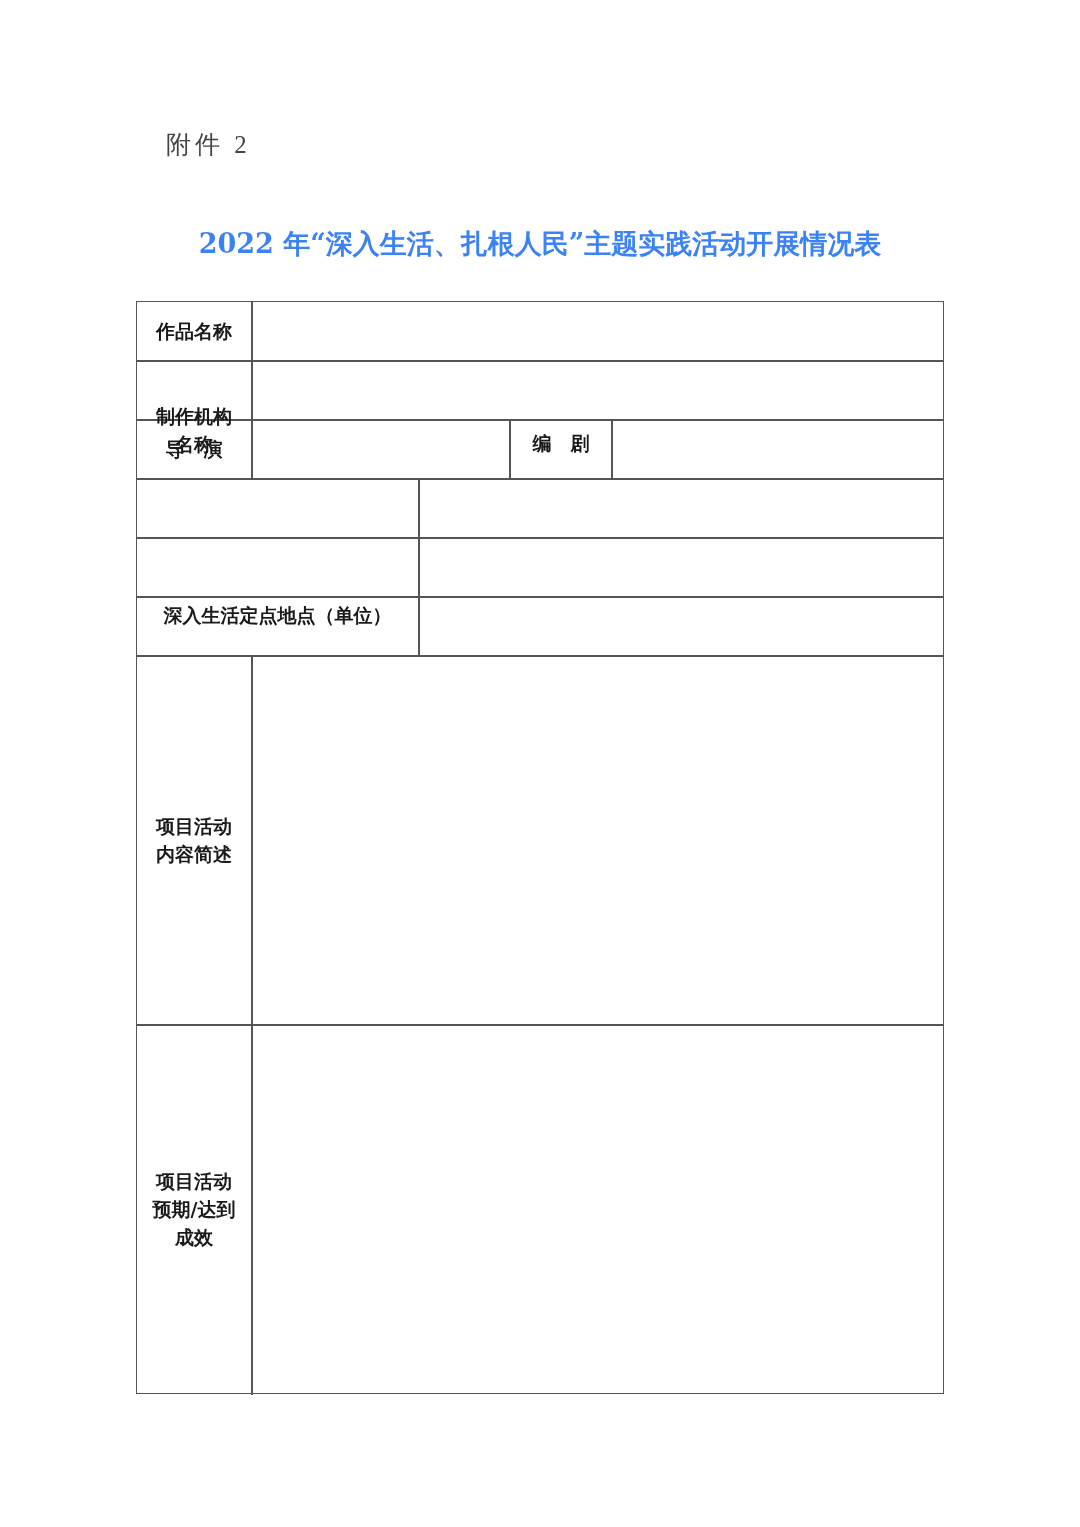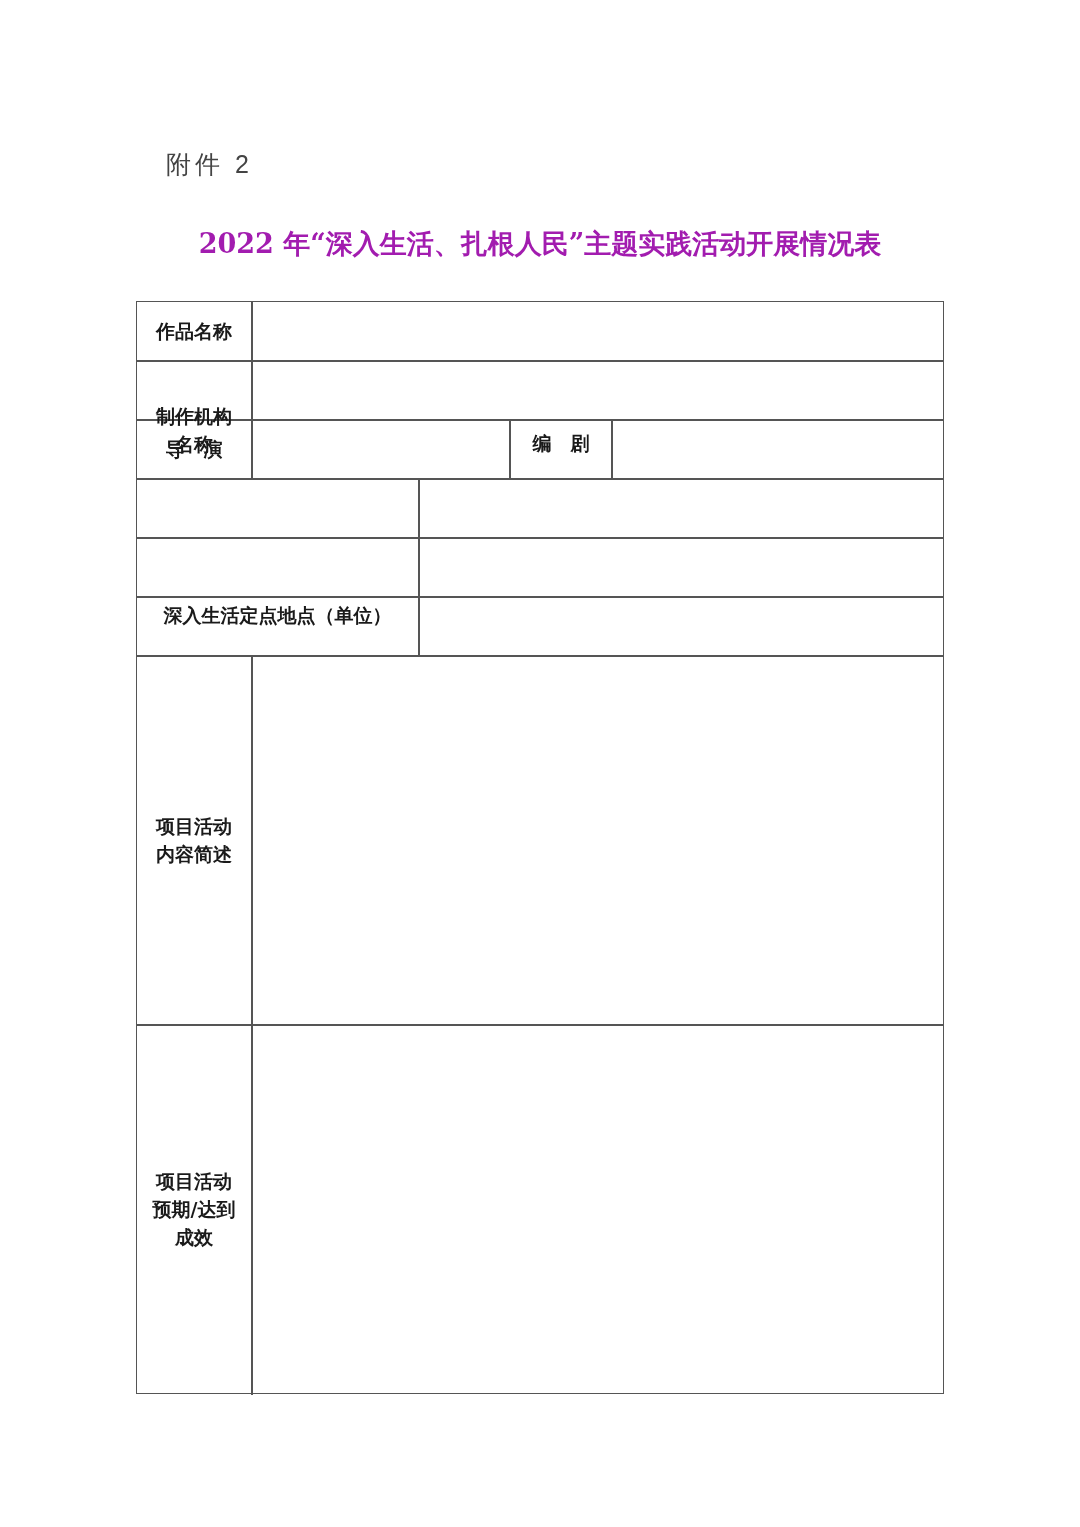--- a/index.html
+++ b/index.html
@@ -1,18 +1,18 @@
 <!DOCTYPE html>
 <html><head>
 <meta charset="utf-8">
 <style>
   html, body { margin:0; padding:0; background:#ffffff; }
   body { width:1080px; height:1527px; position:relative; overflow:hidden; color:#1a1a1a; }
-  .attach { position:absolute; left:166px; top:148px; font-family:Liberation Sans, sans-serif; font-size:25px; color:#444; letter-spacing:4px; }
-  .title { position:absolute; left:0; width:1080px; top:226px; text-align:center; font-family:"DejaVu Serif", serif; font-size:27px; font-weight:bold; color:#a21caf; }
+  .attach { position:absolute; left:166px; top:128px; font-family:Liberation Serif, serif; font-size:25px; color:#444; letter-spacing:4px; }
+  .title { position:absolute; left:0; width:1080px; top:226px; text-align:center; font-family:"DejaVu Serif", serif; font-size:27px; font-weight:bold; color:#3b82f6; }
   .form { position:absolute; left:136px; top:301px; width:808px; height:1093px; border:1.5px solid #555; box-sizing:border-box; }
   .line-h { position:absolute; height:1.5px; background:#555; }
   .line-v { position:absolute; width:1.5px; background:#555; }
   .lbl { position:absolute; display:flex; align-items:center; justify-content:center; text-align:center; font-family:"DejaVu Sans", sans-serif; font-size:19px; line-height:28px; color:#1a1a1a;font-weight:bold; }
   .field { position:absolute; }
 </style>
 </head>
 <body>
 
 <div class="attach">附件 2</div>

